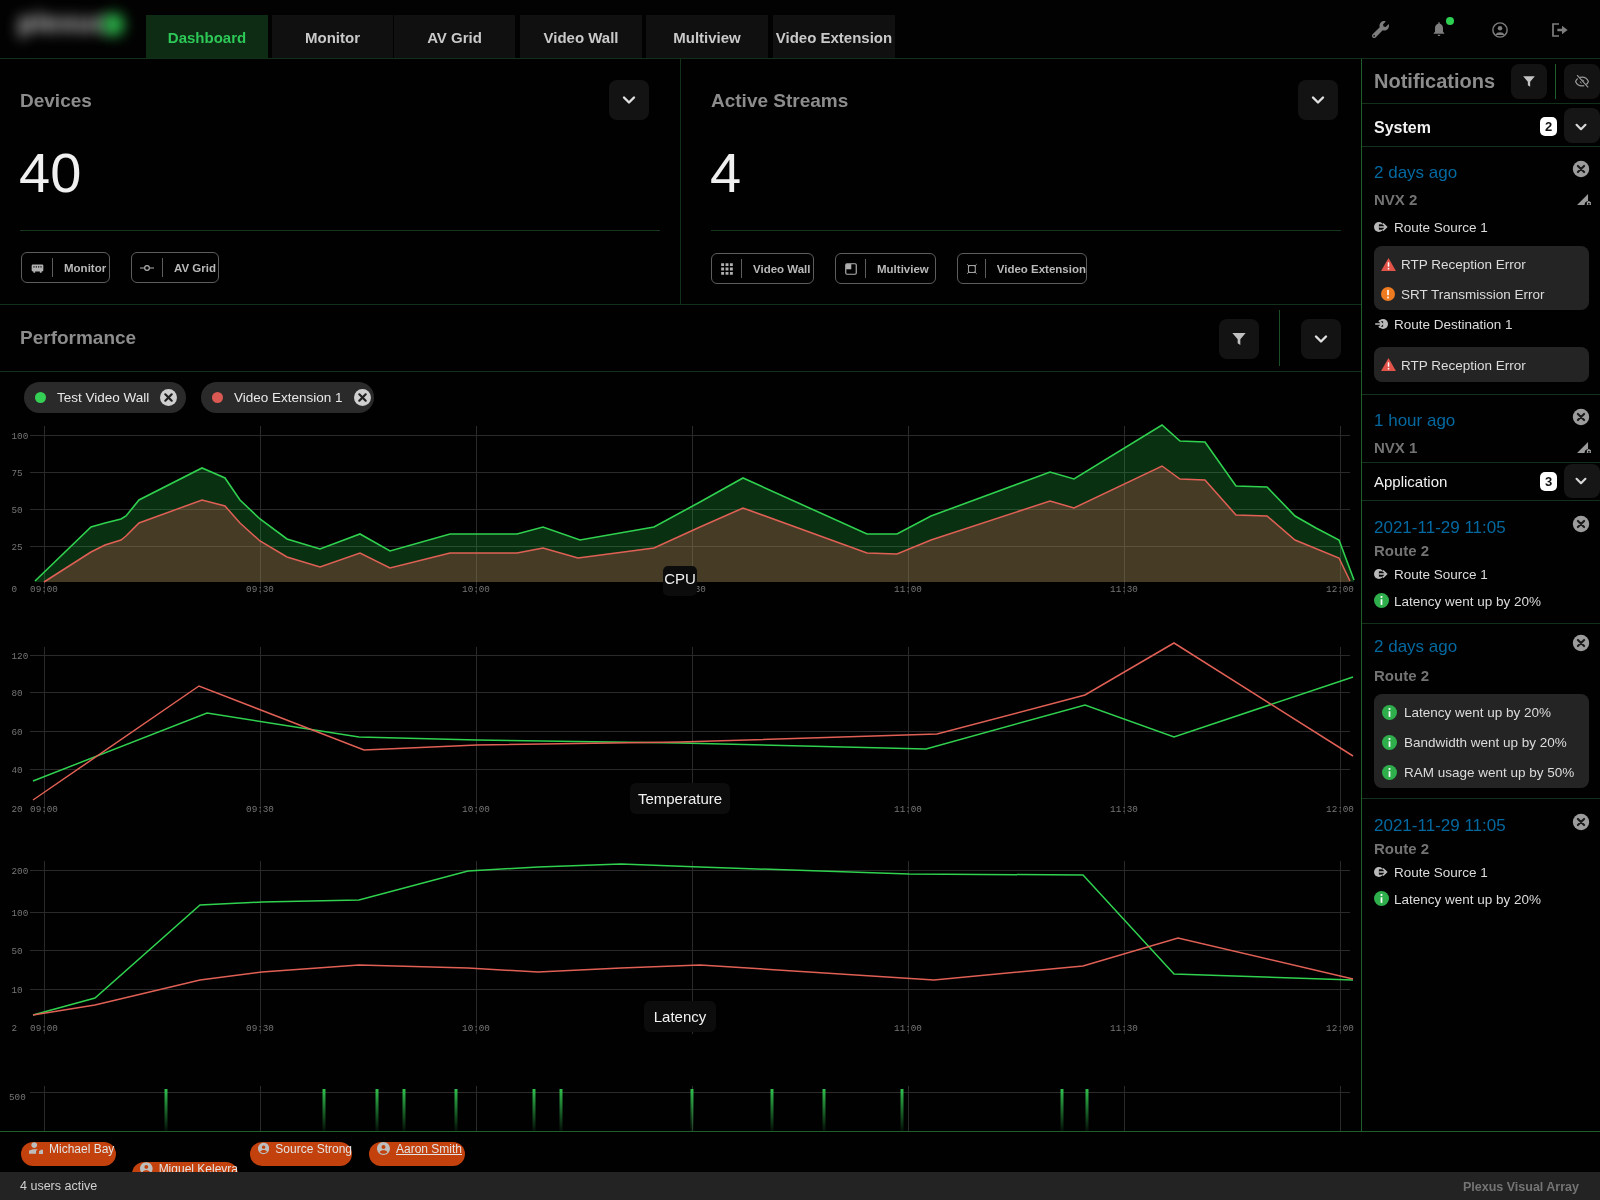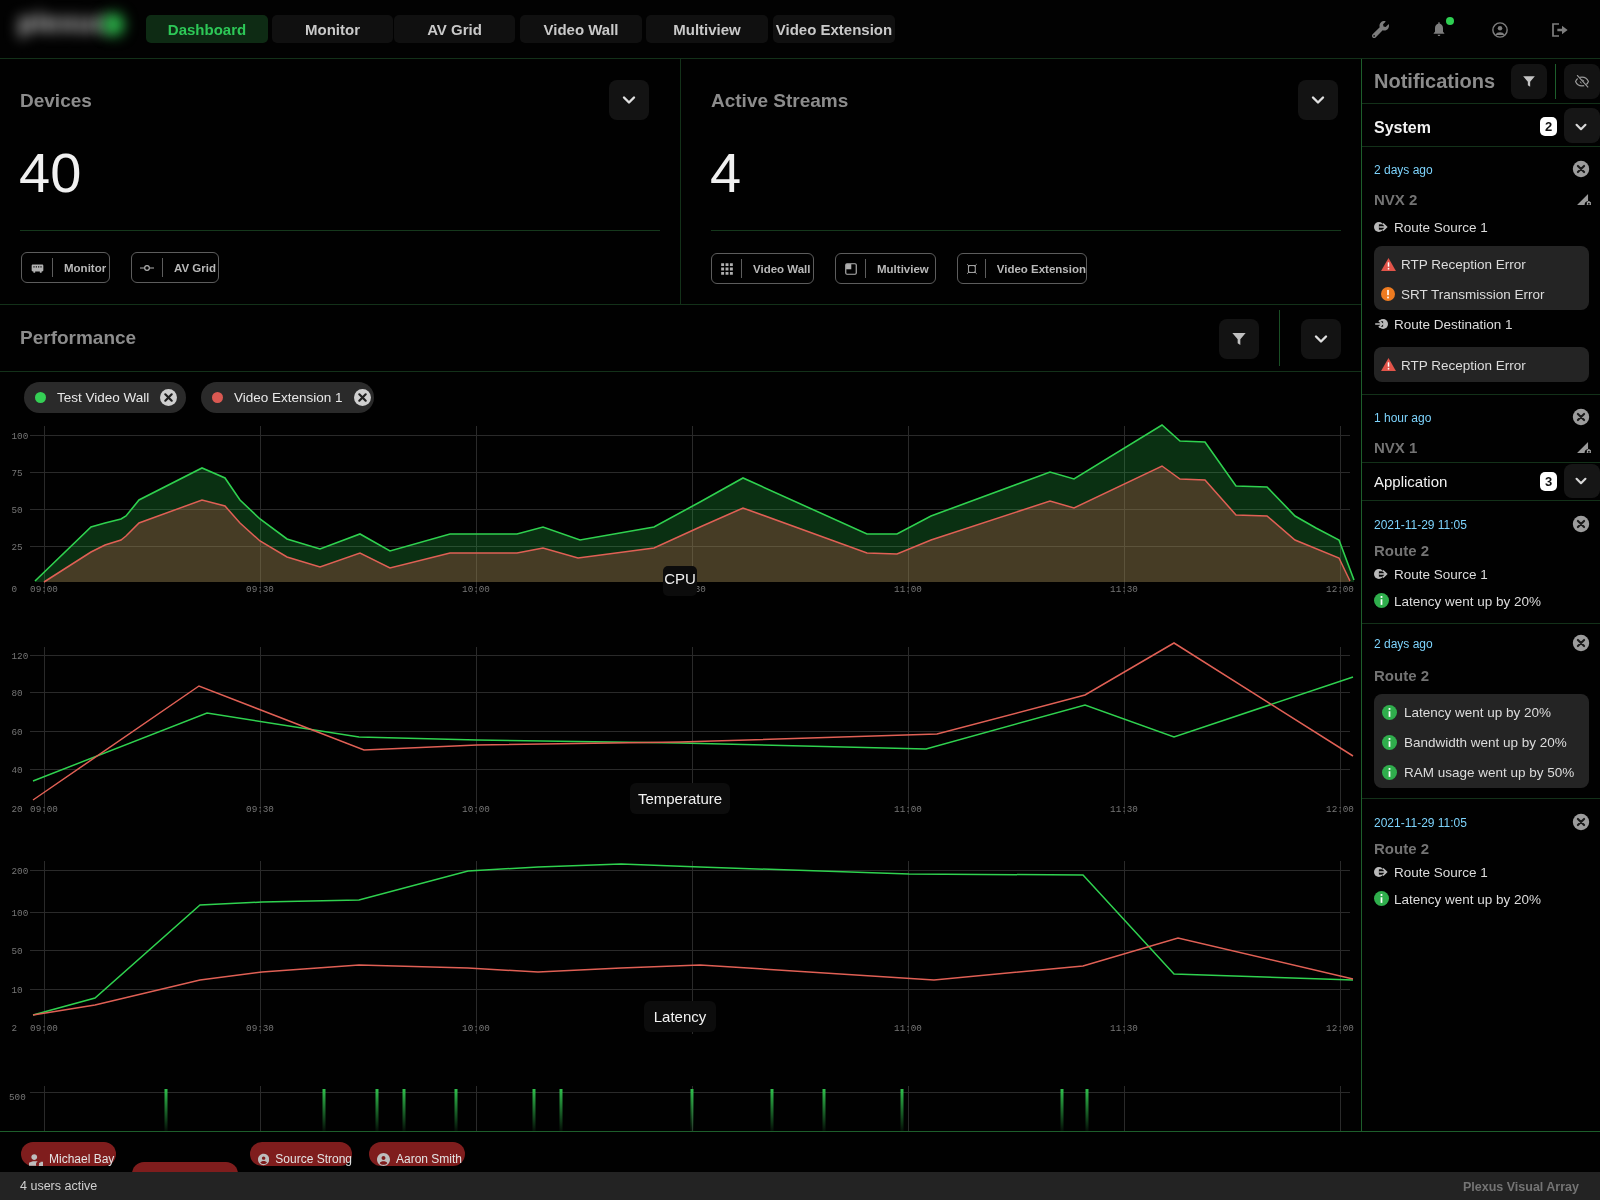--- a/index.html
+++ b/index.html
@@ -6,23 +6,23 @@
   *{box-sizing:border-box;}
   body{font-family:"Liberation Sans",sans-serif;position:relative;}
   .abs{position:absolute;}
   .gline{position:absolute;background:#133119;}.glineb{position:absolute;background:#1d5e2b;}
   .title{color:#8c8c8c;font-weight:700;font-size:19px;}
   .bignum{color:#f0f0f0;font-size:56px;font-weight:400;}
   .sqbtn{position:absolute;width:40px;height:40px;background:#131313;border-radius:8px;display:flex;align-items:center;justify-content:center;}
   .obtn{position:absolute;height:31px;border:1px solid #5d5d5d;border-radius:6px;background:transparent;display:flex;align-items:center;color:#b9b9b9;font-weight:700;font-size:11.5px;white-space:nowrap;}
   .obtn .dv{width:1px;height:19px;background:#5d5d5d;margin:0 11px 0 7px;flex:none;}
   .chip{position:absolute;height:31px;background:#2a2a2a;border-radius:16px;display:flex;align-items:center;color:#e8e8e8;font-size:13.5px;}
-  .uchip{position:absolute;height:24px;background:#7f1d1d;border-radius:12px;display:flex;align-items:flex-end;color:#e3e3e3;font-size:12px;top:1142px;white-space:nowrap;}
-  .tab{position:absolute;top:15px;height:28px;border-radius:5px;background:#101010;color:#c9c9c9;font-weight:700;font-size:15px;display:flex;align-items:center;justify-content:center;}
-  .ndate{position:absolute;color:#7dd3fc;font-size:12px;left:1374px;}
+  .uchip{position:absolute;height:24px;background:#c2410c;border-radius:12px;display:flex;align-items:flex-start;color:#e3e3e3;font-size:12px;top:1142px;white-space:nowrap;}
+  .tab{position:absolute;top:15px;height:44px;border-radius:0;background:#101010;color:#c9c9c9;font-weight:700;font-size:15px;display:flex;align-items:center;justify-content:center;}
+  .ndate{position:absolute;color:#0369a1;font-size:17px;left:1374px;}
   .nname{position:absolute;color:#737373;font-size:15px;font-weight:700;left:1374px;}
   .nrow{position:absolute;color:#dcdcdc;font-size:13.5px;left:1394px;}
   .nbox{position:absolute;left:1374px;width:215px;background:#242424;border-radius:8px;}
   .xcl{position:absolute;left:1572px;width:18px;height:18px;}
 </style>
 </head>
 <body>
 
 <div class="abs" style="left:0;top:0;width:1600px;height:59px;background:#020202;overflow:hidden;">
 
@@ -422,21 +422,21 @@
       <path d="M12 0C5.4 0 0 5.4 0 12s5.4 12 12 12 12-5.4 12-12S18.6 0 12 0zm0 5.5c2 0 3.6 1.6 3.6 3.6S14 12.7 12 12.7 8.4 11.1 8.4 9.1 10 5.5 12 5.5zm0 16.1c-2.7 0-5.2-1.1-7-2.9.7-2.3 4.3-3.4 7-3.4s6.3 1.1 7 3.4c-1.8 1.8-4.3 2.9-7 2.9z"></path>
     </svg>
   <span style="margin-left:6px;">Miguel Kelevra</span>
 </div>
 <div class="uchip" style="left:250px;width:102px;">
   <svg style="margin-left:8px;" width="13" height="13" viewBox="0 0 24 24" fill="#bdbdbd">
       <path d="M12 0C5.4 0 0 5.4 0 12s5.4 12 12 12 12-5.4 12-12S18.6 0 12 0zm0 5.5c2 0 3.6 1.6 3.6 3.6S14 12.7 12 12.7 8.4 11.1 8.4 9.1 10 5.5 12 5.5zm0 16.1c-2.7 0-5.2-1.1-7-2.9.7-2.3 4.3-3.4 7-3.4s6.3 1.1 7 3.4c-1.8 1.8-4.3 2.9-7 2.9z"></path>
     </svg>
   <span style="margin-left:6px;">Source Strong</span>
 </div>
-<div class="uchip" style="left:369px;width:96px;">
+<div class="uchip" style="left:369px;width:96px;text-decoration:underline;">
   <svg style="margin-left:8px;" width="13" height="13" viewBox="0 0 24 24" fill="#bdbdbd">
       <path d="M12 0C5.4 0 0 5.4 0 12s5.4 12 12 12 12-5.4 12-12S18.6 0 12 0zm0 5.5c2 0 3.6 1.6 3.6 3.6S14 12.7 12 12.7 8.4 11.1 8.4 9.1 10 5.5 12 5.5zm0 16.1c-2.7 0-5.2-1.1-7-2.9.7-2.3 4.3-3.4 7-3.4s6.3 1.1 7 3.4c-1.8 1.8-4.3 2.9-7 2.9z"></path>
     </svg>
   <span style="margin-left:6px;">Aaron Smith</span>
 </div>
 
 <div class="abs" style="left:0;top:1172px;width:1600px;height:28px;background:#232323;text-align:center;">
   <span class="abs" style="left:20px;top:7px;color:#d0d0d0;font-size:12.5px;">4 users active</span>
   <span class="abs" style="right:21px;top:8px;color:#747474;font-size:12.5px;font-weight:700;">Plexus Visual Array</span>
 </div>

